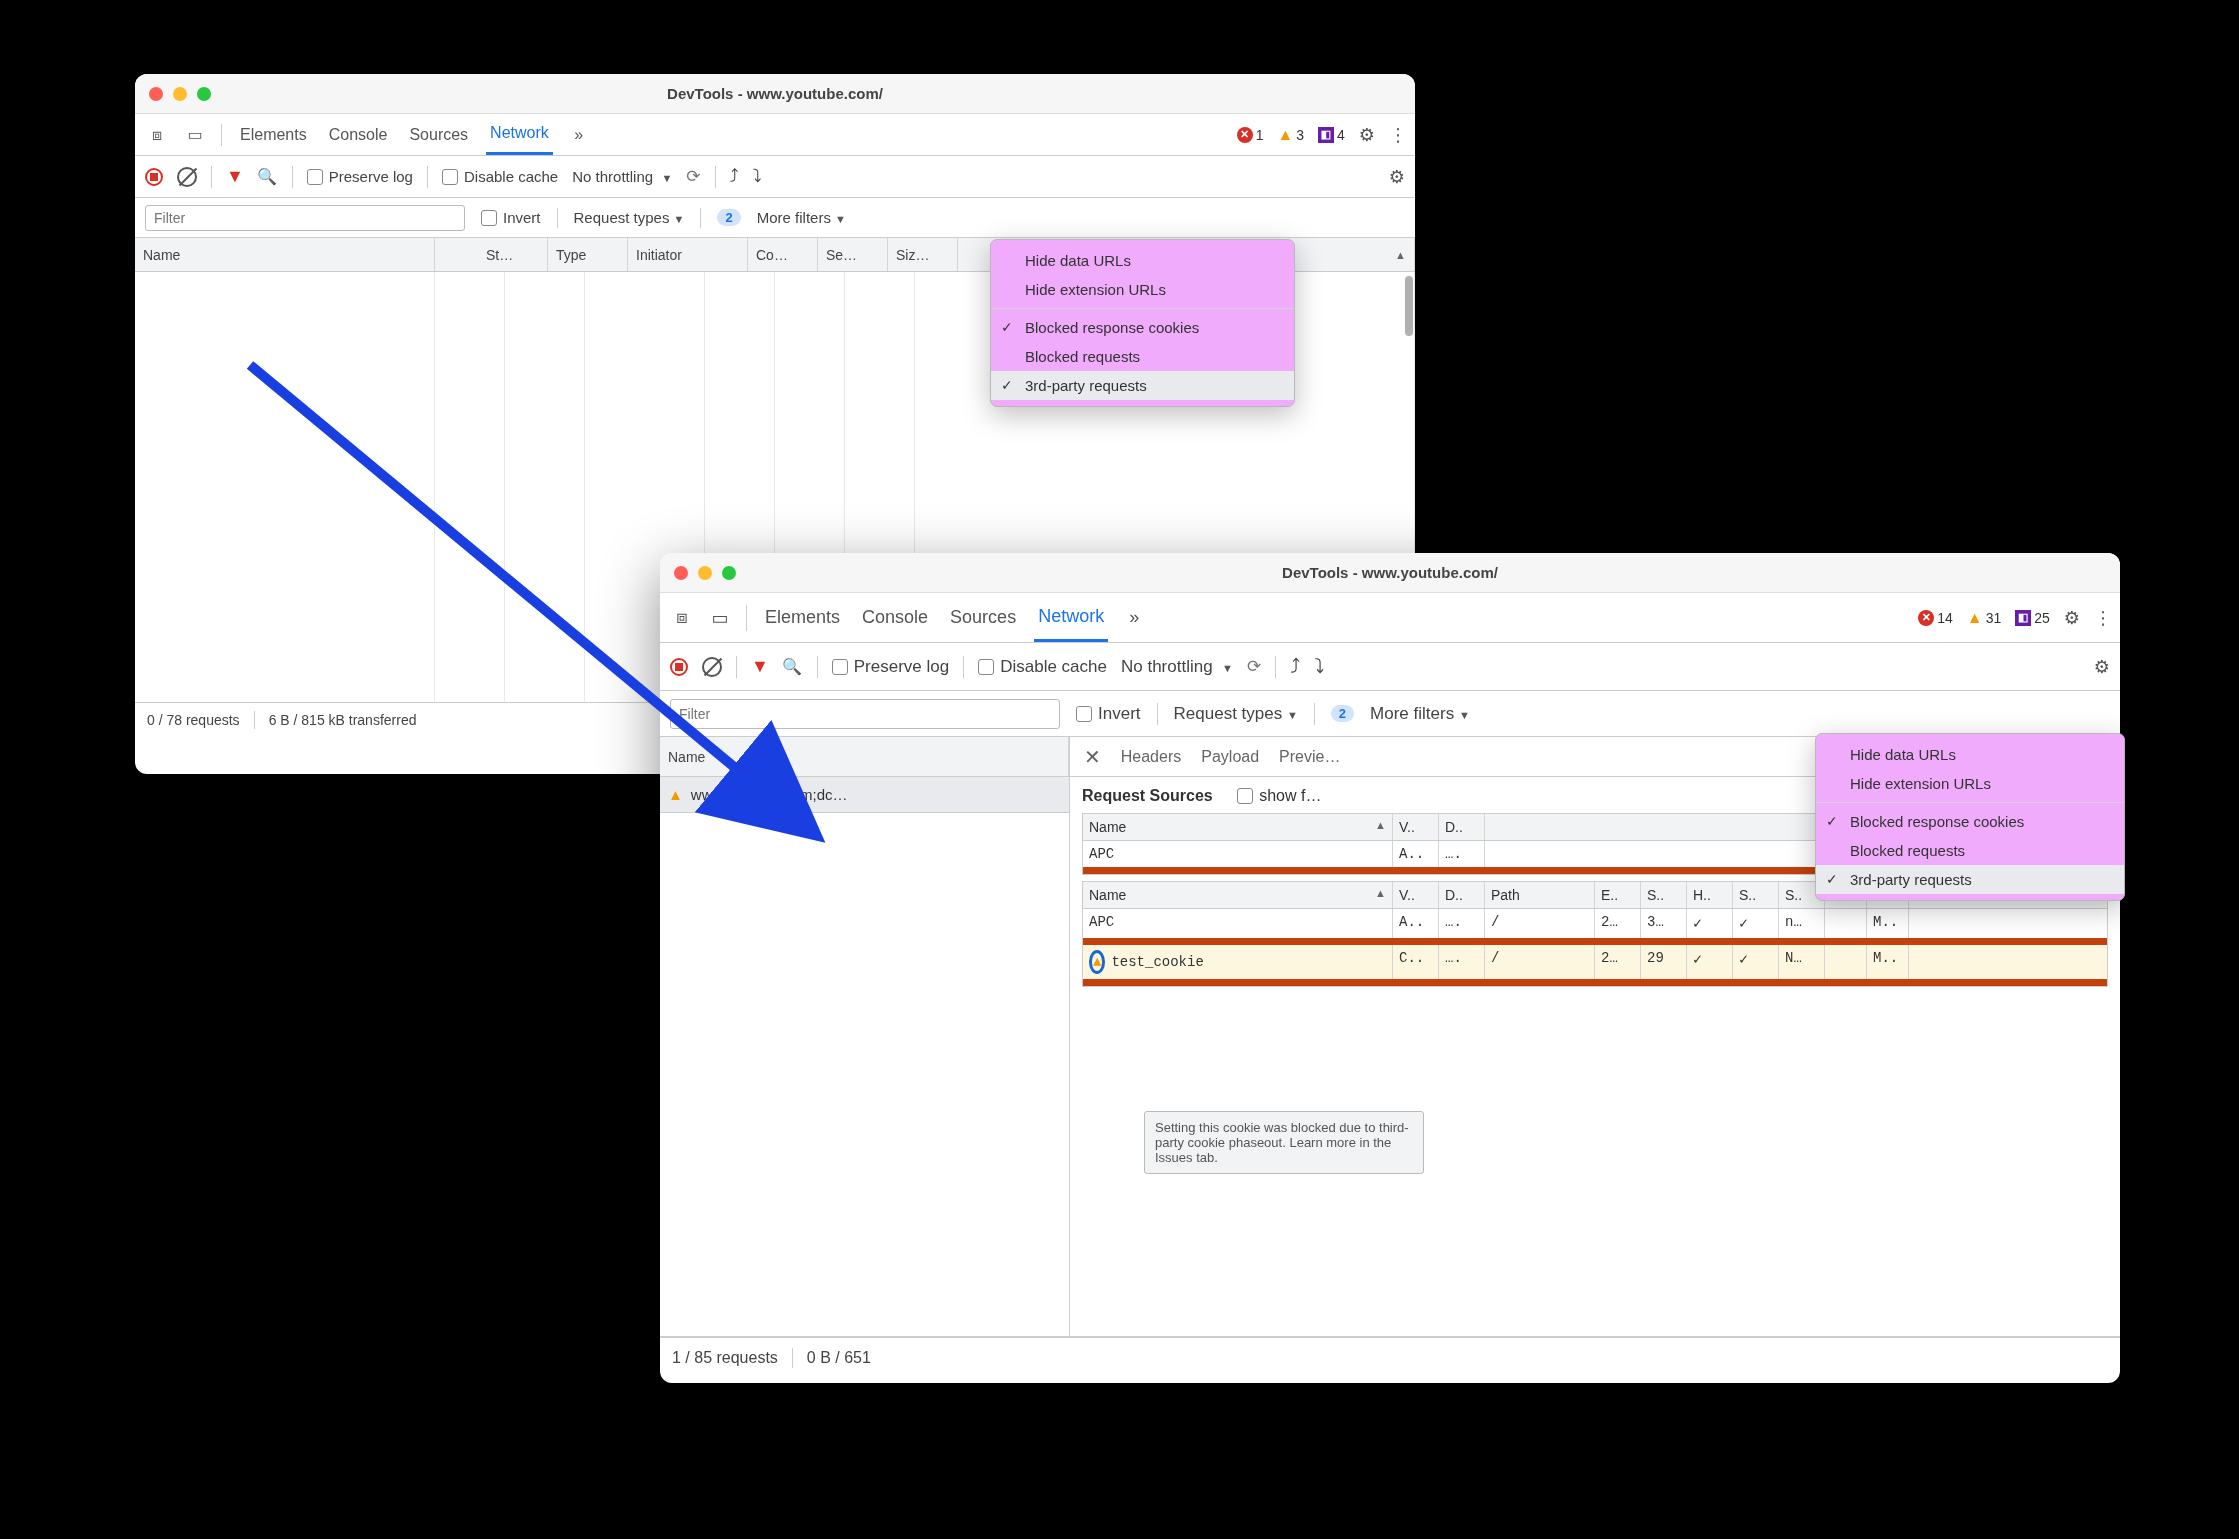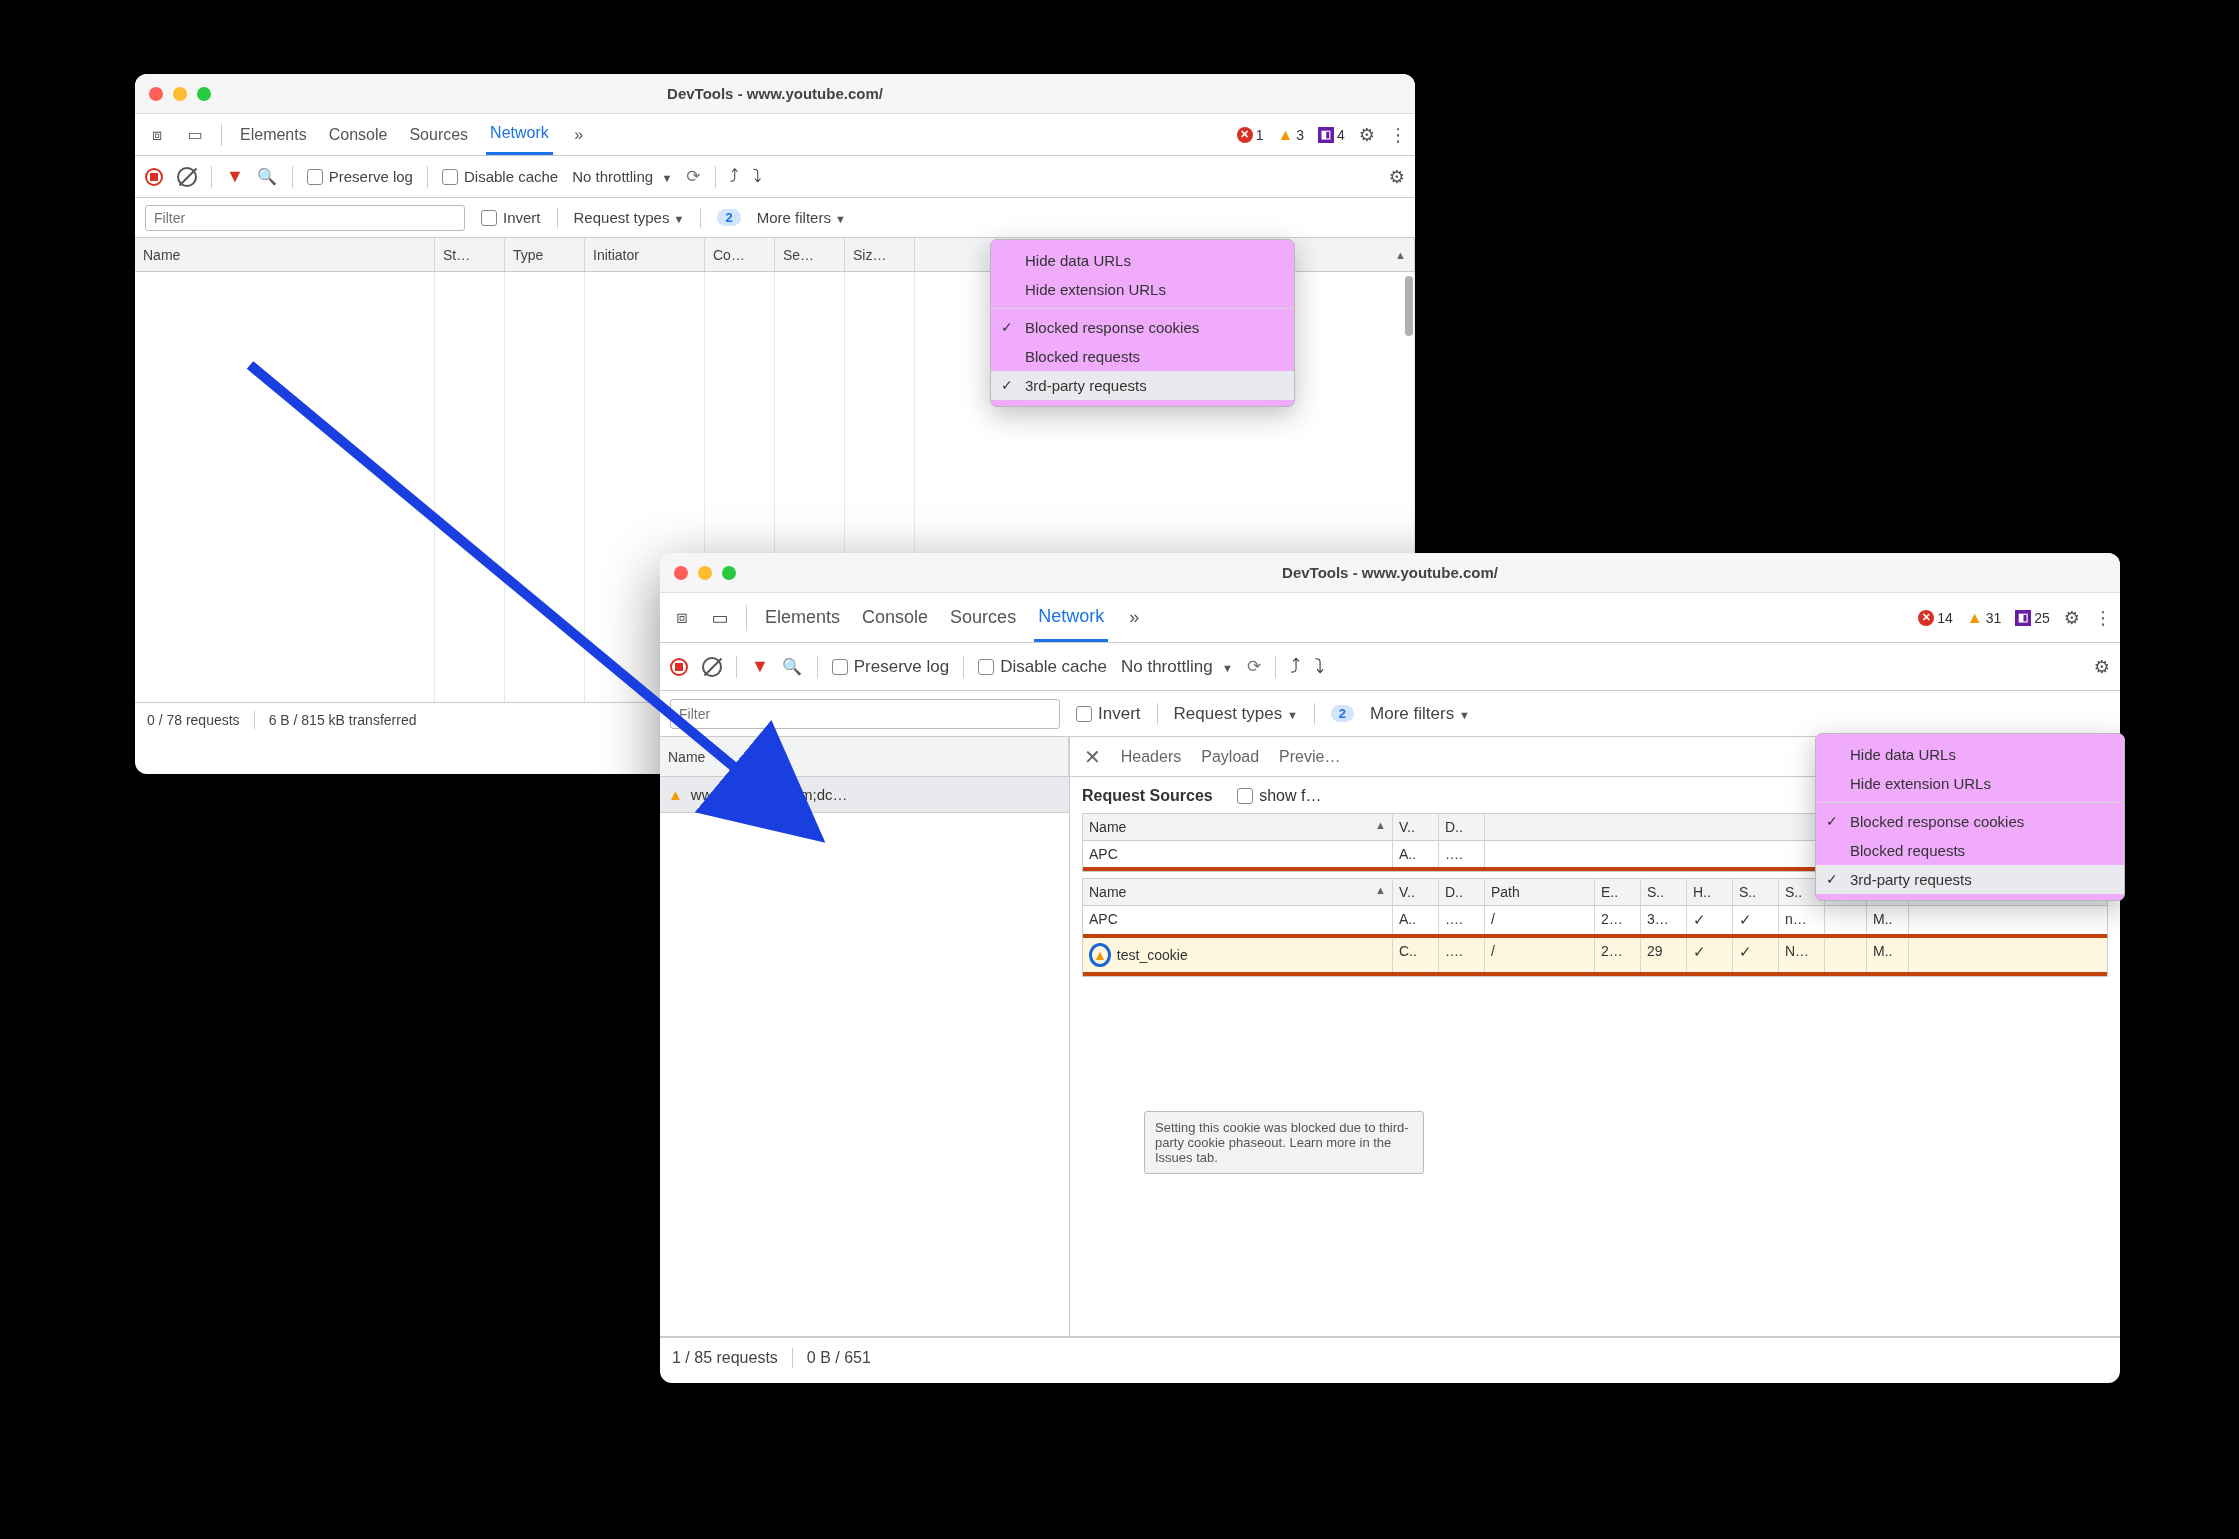--- a/index.html
+++ b/index.html
@@ -92,21 +92,21 @@
 
   
   .req-row { display:flex; align-items:center; height:36px; border-bottom:1px solid #ccc; background:#e8eaed; font-size:15px; padding:0 8px; gap:8px; }
   .warn-tri { color:#f29900; }
   .detail-tabs { display:flex; gap:20px; align-items:center; height:40px; border-bottom:1px solid #ccc; padding:0 14px; font-size:16px; color:#666;}
   .section-title { font-weight:700; padding:10px 12px 6px 12px; font-size:16px; }
   .cookie-table { border:1px solid #ccc; margin:2px 12px 6px 12px; font-size:14px; }
   .cookie-head, .cookie-row { display:flex; }
   .cookie-head { background:#f1f3f4; border-bottom:1px solid #ccc; }
   .cookie-head .ccol, .cookie-row .ccol { border-right:1px solid #d5d5d5; padding:5px 6px; overflow:hidden; white-space:nowrap; }
-  .cookie-row { border-bottom:4px solid #c2410c; }
+  .cookie-row { border-bottom:7px solid #c2410c;font-family:Liberation Mono, monospace; }
   .cookie-row.warnrow { background:#fef7e0; }
   .cookie-row.warnrow .warn-mark { border:3px solid #1967d2; border-radius:50%; padding:1px; display:inline-flex; }
   .tooltip {
     position:absolute; background:#f1f3f4; border:1px solid #bbb; border-radius:3px;
     padding:8px 10px; font-size:13px; color:#555; width:280px; z-index:60;
   }
   
   .arrow-svg { position:absolute; z-index:200; pointer-events:none; }
   .sort-caret { margin-left:auto; font-size:11px; color:#666; }
   .checkmark { font-size:15px; }
@@ -179,21 +179,21 @@
     <label><span class="chk"></span><span>Invert</span></label>
     <span class="divider" style="width:1px;height:20px;background:#ccc;"></span>
     <span><span>Request types</span> <span class="dd-caret">▼</span></span>
     <span class="divider" style="width:1px;height:20px;background:#ccc;"></span>
     <span class="badge">2</span>
     <span><span>More filters</span> <span class="dd-caret">▼</span></span>
   </div>
 
   <div class="grid-header">
     <div class="col" style="width:300px;">Name</div>
-    <div class="col" style="width:70px;">St…</div>
+    <div class="col" style="width:70px;margin-left:43px;">St…</div>
     <div class="col" style="width:80px;">Type</div>
     <div class="col" style="width:120px;">Initiator</div>
     <div class="col" style="width:70px;">Co…</div>
     <div class="col" style="width:70px;text-align:center;">Se…</div>
     <div class="col" style="width:70px;">Siz…</div>
     <div class="col" style="flex:1; justify-content:flex-end;">
         <span class="sort-caret">▲</span>
       </div>
   </div>
 

